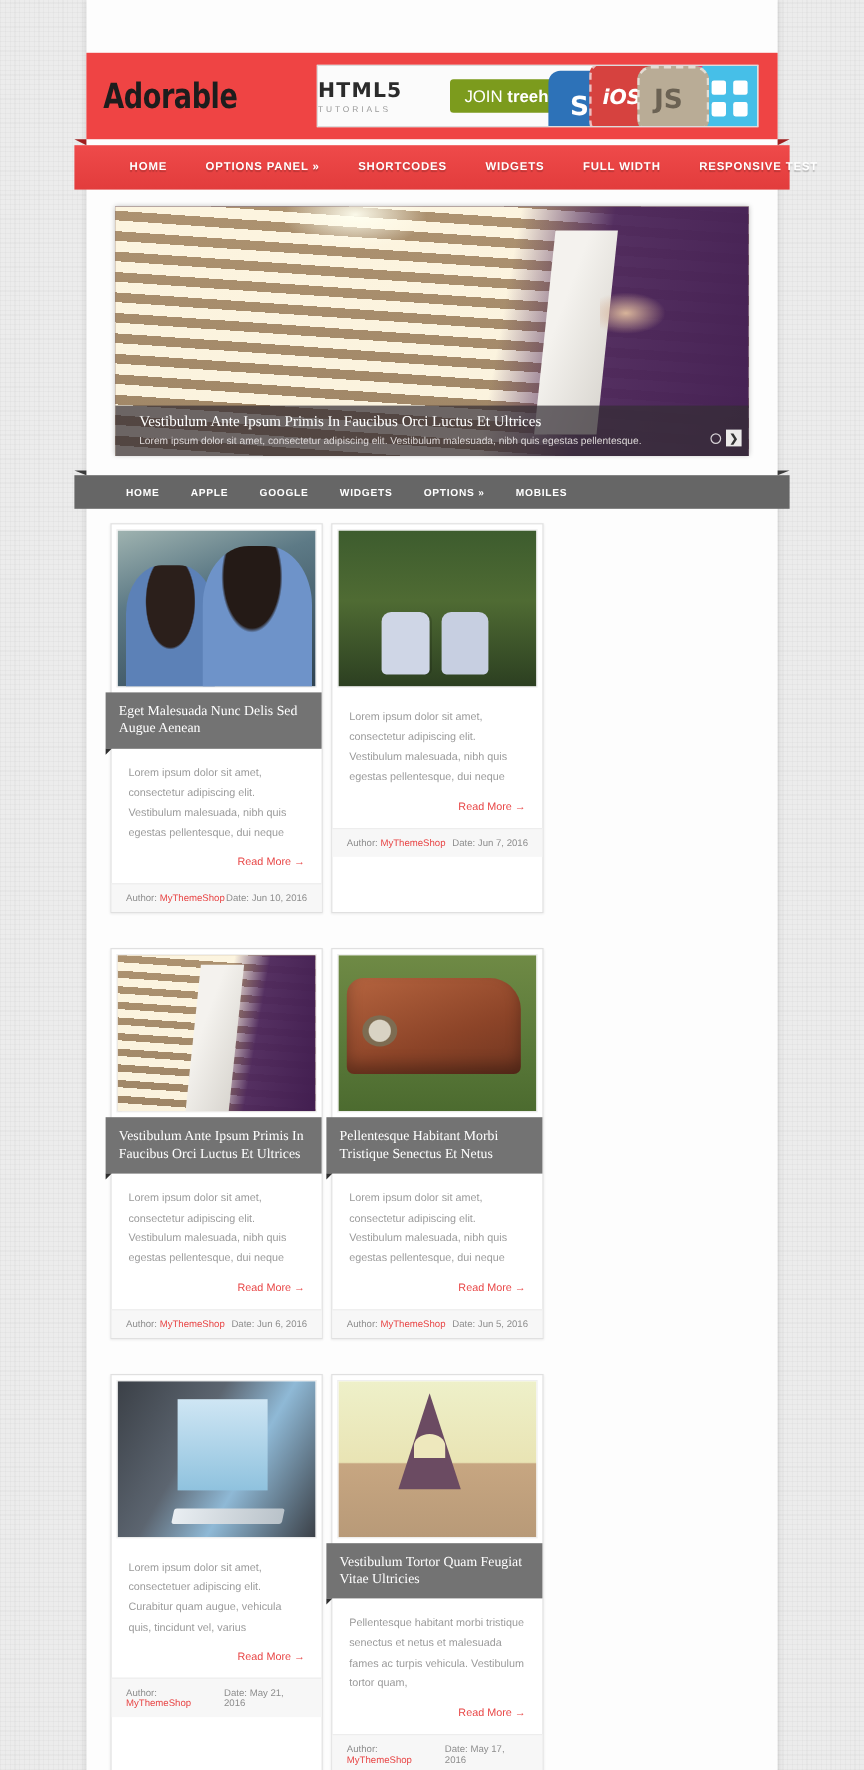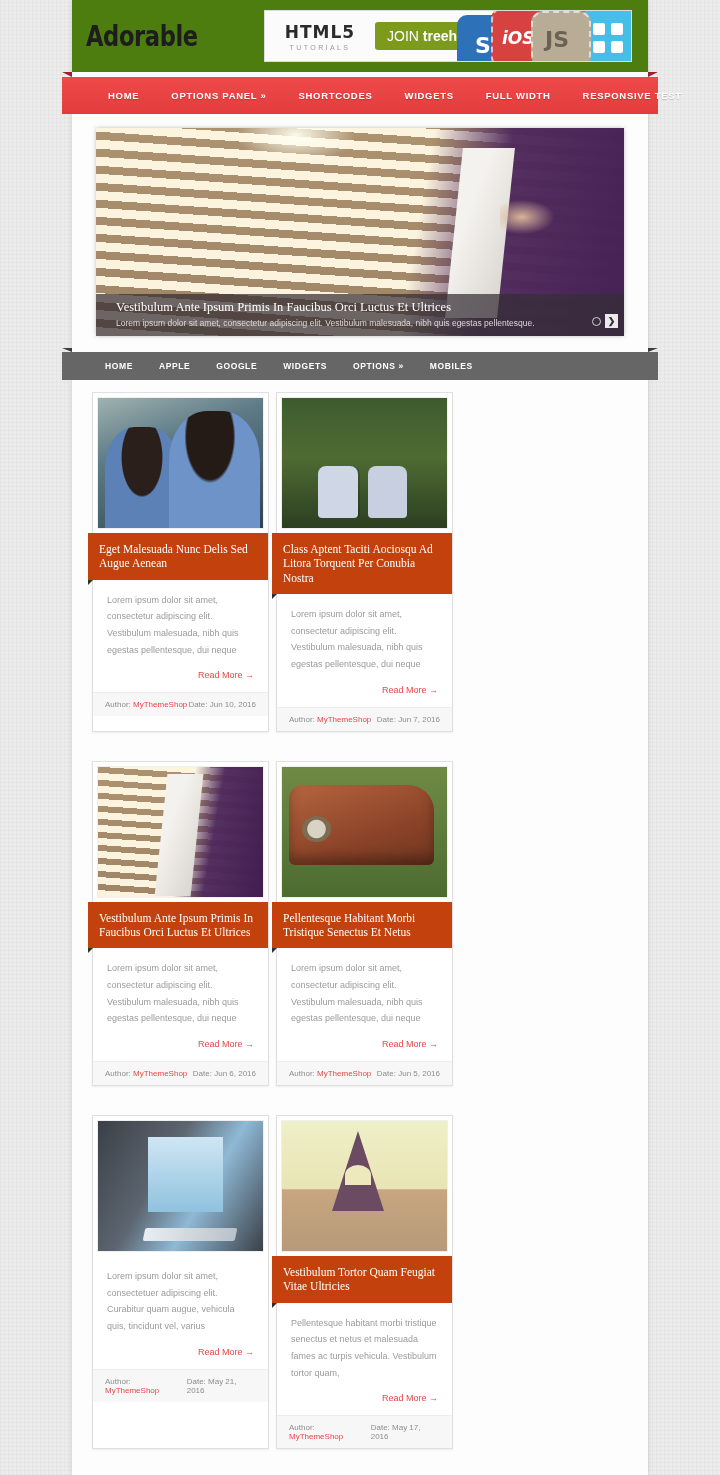--- a/index.html
+++ b/index.html
@@ -15,32 +15,32 @@
   .page { width: 720px; height: 1475px; position: relative; }
 
   
   .container {
     position: absolute; left: 72px; top: 0; width: 576px; min-height: 1475px;
     background: #fdfdfd;
     box-shadow: 0 0 5px rgba(0,0,0,0.13);
   }
 
   
-  .header { height: 72px; display: flex; align-items: center; padding: 0 14px; background: #4d7c0f; }
+  .header { height: 72px; display: flex; align-items: center; padding: 0 14px; background: #ef4444; margin-top: 44px; }
   .logo {
     font-family: "DejaVu Sans", sans-serif;
     font-weight: bold; font-size: 29px; letter-spacing: -0.5px;
     color: #1d1d1d; transform: scaleX(0.78); transform-origin: left center;
     width: 170px; white-space: nowrap;
   }
   .banner {
     margin-left: 8px; width: 368px; height: 52px; border: 1px solid #dcdcdc;
     background: #fbfbfb; display: flex; align-items: center; overflow: hidden; position: relative;
   }
-  .banner-html5 { width: 110px; text-align: center; flex: 0 0 auto; }
+  .banner-html5 { width: 110px; text-align: left; flex: 0 0 auto; }
   .banner-html5 .h5 {
     font-family: "DejaVu Sans", sans-serif; font-weight: bold; font-size: 17px;
     color: #2b2b2b; letter-spacing: 1px;
   }
   .banner-html5 .tut { font-size: 7px; letter-spacing: 2.4px; color: #9a9a9a; margin-top: 2px; }
   .banner-btn {
     background: #7c9b1d; color: #fff; font-size: 14px; padding: 6px 12px;
     border-radius: 3px; white-space: nowrap; flex: 0 0 auto;
   }
   .banner-btn b { font-weight: bold; }
@@ -122,21 +122,21 @@
       border-style: solid; border-width: 0 10px 4px 0; border-color: transparent #3c3c3c transparent transparent; }
   .ribbon2-r { position:absolute; right:-10px; top:0; width:0; height:0;
       border-style: solid; border-width: 0 0 4px 10px; border-color: transparent transparent transparent #3c3c3c; }
 
   
   .grid { padding: 4px 20px 0; display: flex; flex-wrap: wrap; gap: 7px; }
   .card { width: 177px; background: #fff; border: 1px solid #e0e0e0; position: relative;
           box-shadow: 0 1px 2px rgba(0,0,0,0.07); margin-bottom: 22px; }
   .thumb { margin: 4px; height: 132px; overflow: hidden; position: relative; border: 1px solid #efefef; }
   .ttl-bar {
-    position: relative; background: #c2410c; color: #fff; padding: 9px 11px;
+    position: relative; background: #737373; color: #fff; padding: 9px 11px;
     font-family: "Liberation Serif", serif; font-size: 11.5px; line-height: 1.25; min-height: 42px;
     margin-left: -5px; width: calc(100% + 5px);
   }
   .ttl-fold { position: absolute; left: 0; bottom: -5px; width: 0; height: 0;
     border-style: solid; border-width: 5px 5px 0 0; border-color: #2e2e2e transparent transparent transparent; }
   .excerpt { padding: 12px 14px 6px; color: #9b9b9b; font-size: 9px; line-height: 1.85; }
   .readmore { text-align: right; padding: 0 14px 10px; }
   .readmore a { color: #e84646; font-size: 9px; text-decoration: none; margin-left: 34px; }
   .meta { border-top: 1px solid #ededed; background: #f7f7f7; display: flex; justify-content: space-between;
           padding: 7px 12px; font-size: 8px; color: #8d8d8d; }
@@ -278,21 +278,20 @@
           <div class="readmore"><a href="#">Read More →</a></div>
           <div class="meta">
             <span><span>Author:</span> <span class="acc">MyThemeShop</span></span>
             <span>Date: Jun 10, 2016</span>
           </div>
         </div>
         <div class="card">
           <div class="thumb">
             <div class="img-shoes"></div>
           </div>
-          <div class="ttl-bar"><span>Class Aptent Taciti Aociosqu Ad Litora Torquent Per Conubia Nostra</span><span class="ttl-fold"></span></div>
           <div class="excerpt">Lorem ipsum dolor sit amet, consectetur adipiscing elit. Vestibulum malesuada, nibh quis egestas pellentesque, dui neque</div>
           <div class="readmore"><a href="#">Read More →</a></div>
           <div class="meta">
             <span><span>Author:</span> <span class="acc">MyThemeShop</span></span>
             <span>Date: Jun 7, 2016</span>
           </div>
         </div>
         <div class="card">
           <div class="thumb">
             <div class="img-suit"></div>

